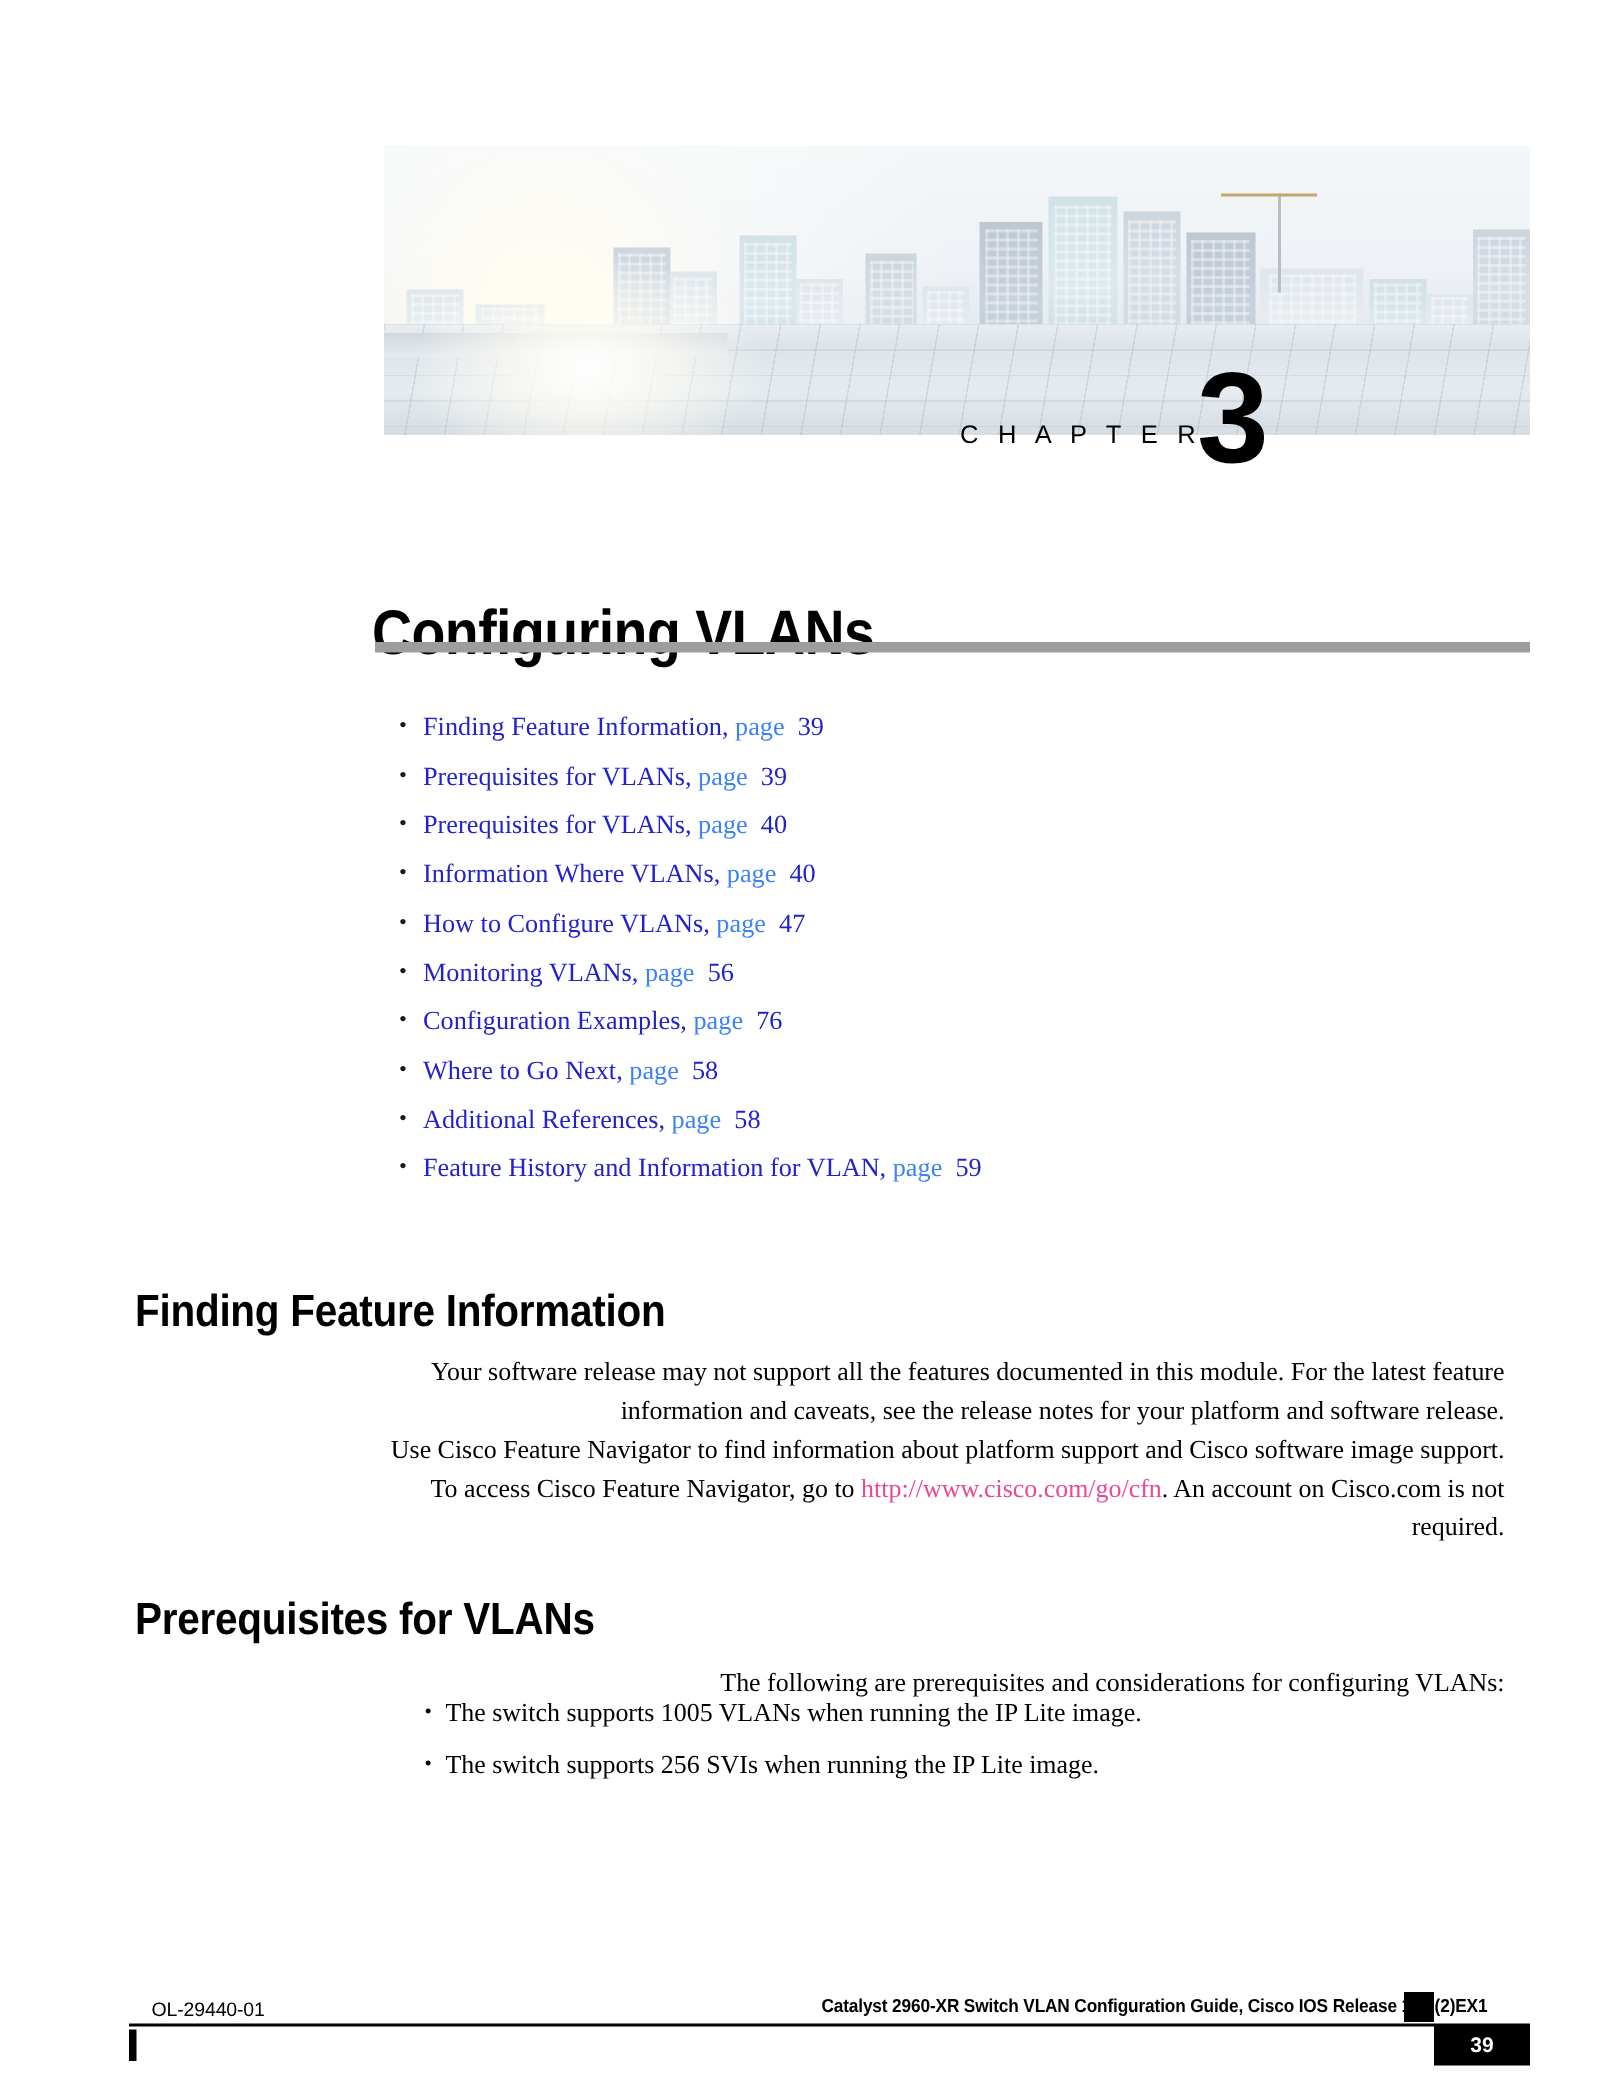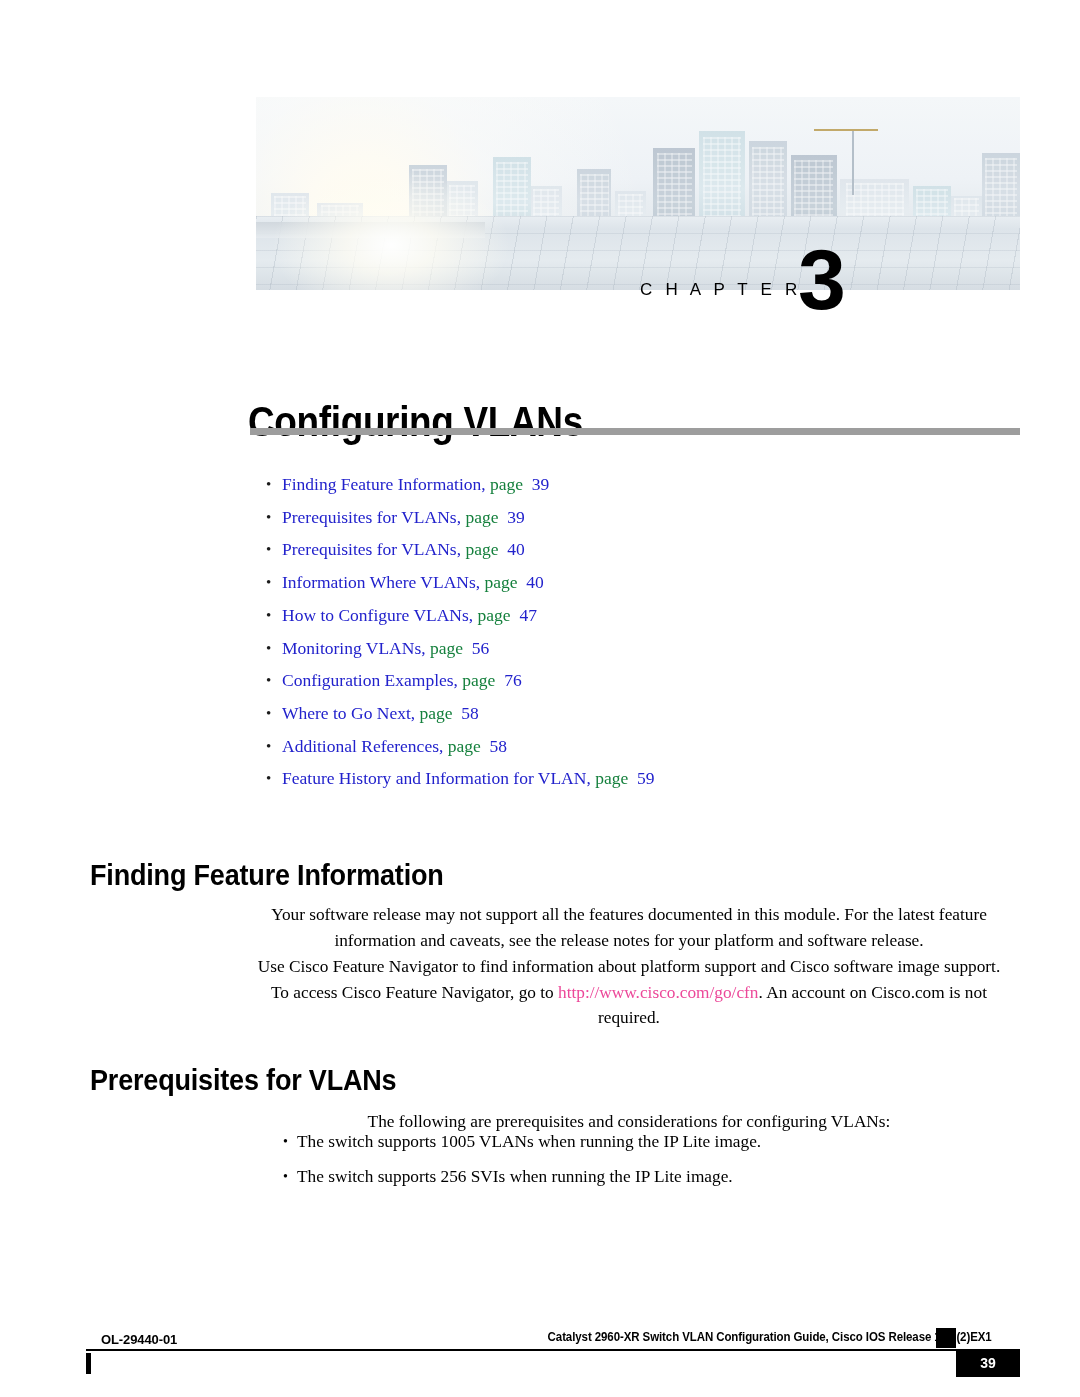--- a/index.html
+++ b/index.html
@@ -156,21 +156,21 @@
     white-space: nowrap;
   }
   .toc-item .tbullet {
     position: absolute;
     left: 2px;
     top: 0;
     color: #1a1a1a;
     font-size: 15px;
   }
   .toc-link { color: #2222cc; }
-  .toc-page-word { color: #15803d; }
+  .toc-page-word { color: #3b82f6; }
   .toc-page-num { color: #2222cc; }
 
   
   .section-h1 {
     position: absolute;
     left: 90px;
     font-family: "Liberation Sans Narrow", "Liberation Sans", "DejaVu Sans", sans-serif;
     font-weight: bold;
     font-size: 30px;
     line-height: 34px;
@@ -183,21 +183,21 @@
   #h-finding { top: 833px; }
   #h-prereq  { top: 1038px; }
 
   
   .body-p {
     position: absolute;
     left: 255px;
     width: 748px;
     font-size: 17.3px;
     line-height: 25.6px;
-    text-align: center;
+    text-align: right;
     color: #000;
   }
   #p-ffi-1 { top: 885px; }
   #p-ffi-2 { top: 937px; }
   #p-pre-1 { top: 1092px; }
 
   .bullet-list {
     position: absolute;
     left: 283px;
     width: 720px;
@@ -256,21 +256,21 @@
     top: 1353px;
     width: 5px;
     height: 21px;
     background: #000;
   }
   .footer-docid {
     position: absolute;
     left: 101px;
     top: 1332px;
     font-family: "Liberation Sans Narrow", "Liberation Sans", "DejaVu Sans", sans-serif;
-    font-weight: bold;
+    font-weight: normal;
     font-size: 13px;
     letter-spacing: -0.1px;
     color: #000;
     white-space: nowrap;
   }
   .footer-pagebox {
     position: absolute;
     left: 956px;
     top: 1350px;
     width: 64px;

